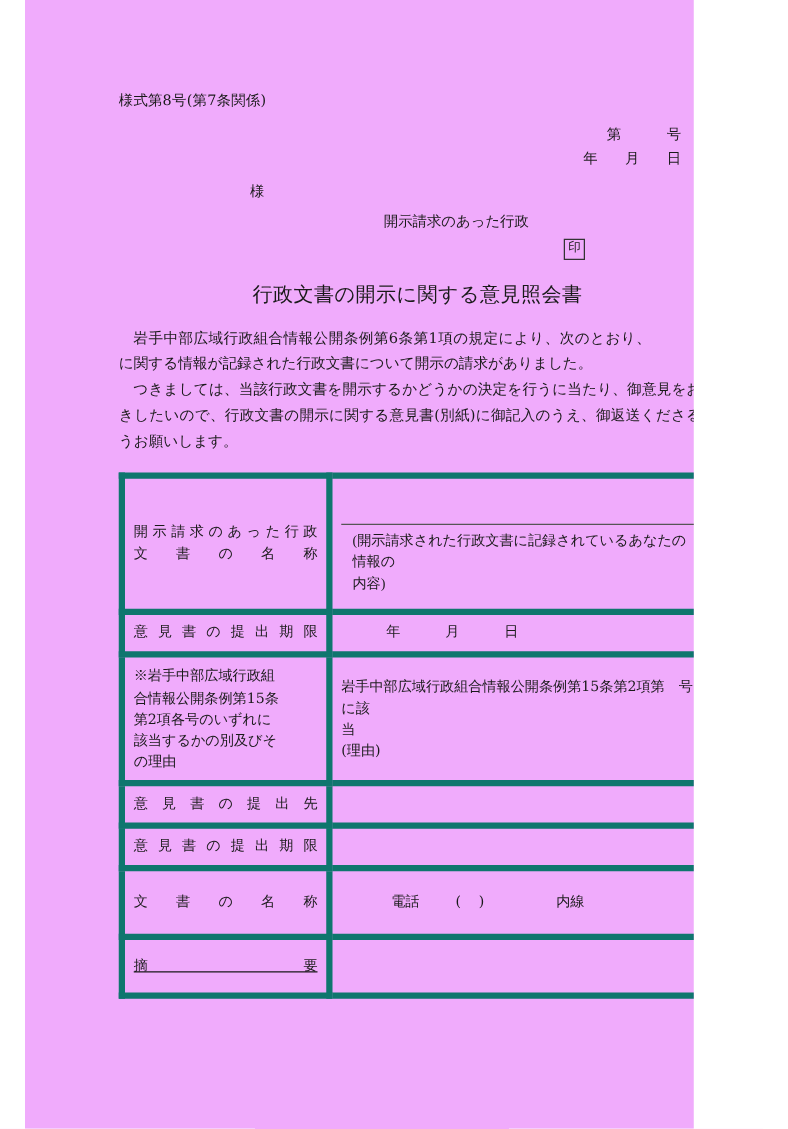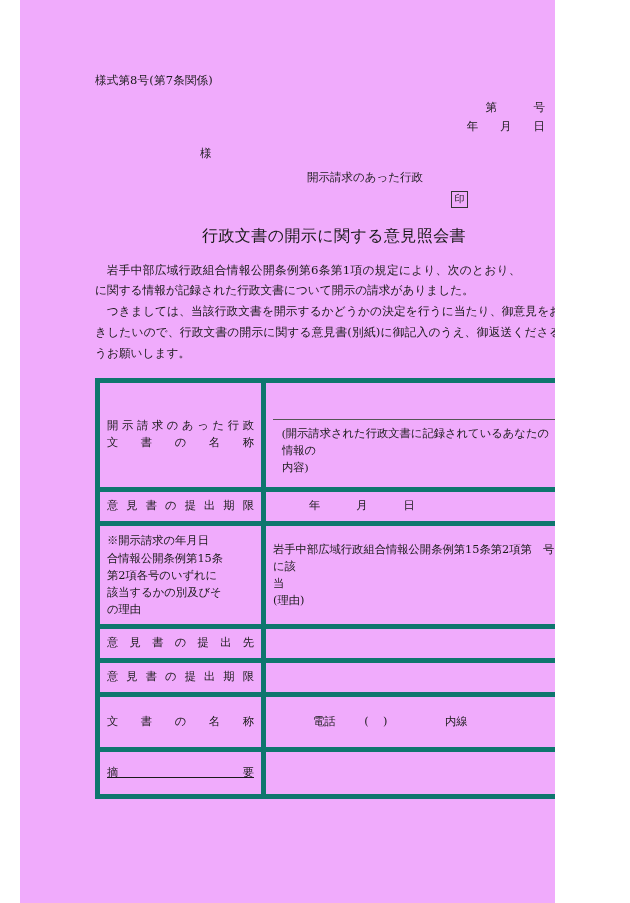--- a/index.html
+++ b/index.html
@@ -228,21 +228,21 @@
           <td class="label-cell">
             <span class="label-just">意見書の提出期限</span>
           </td>
           <td class="value-cell mid">
             <span class="date-line">年          月          日</span>
           </td>
         </tr>
 
         <tr class="row-reason">
           <td class="label-cell">
-            <span class="label-wrap">※開示請求の年月日</span>
+            <span class="label-wrap">※岩手中部広域行政組</span>
             <span class="label-wrap">合情報公開条例第15条</span>
             <span class="label-wrap">第2項各号のいずれに</span>
             <span class="label-wrap">該当するかの別及びそ</span>
             <span class="label-wrap">の理由</span>
           </td>
           <td class="value-cell">
             <span class="label-wrap">岩手中部広域行政組合情報公開条例第15条第2項第　号に該</span>
             <span class="label-wrap">当</span>
             <span class="label-wrap">(理由)</span>
           </td>

